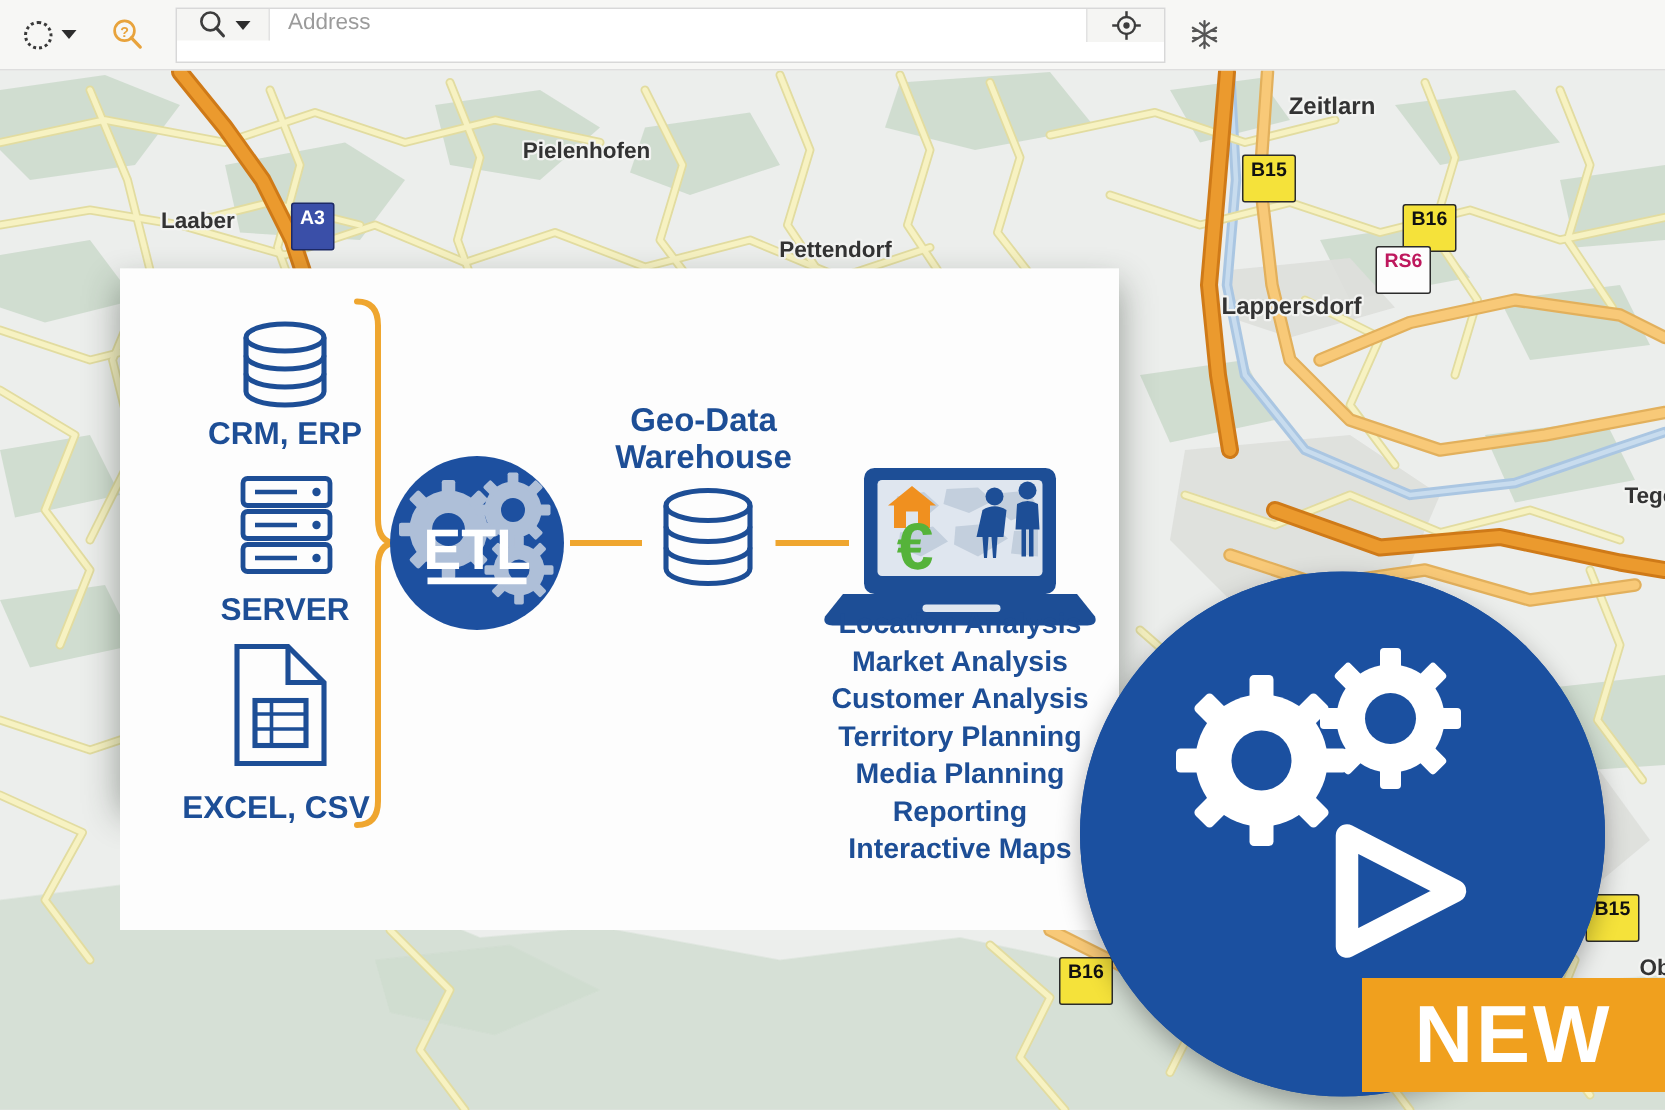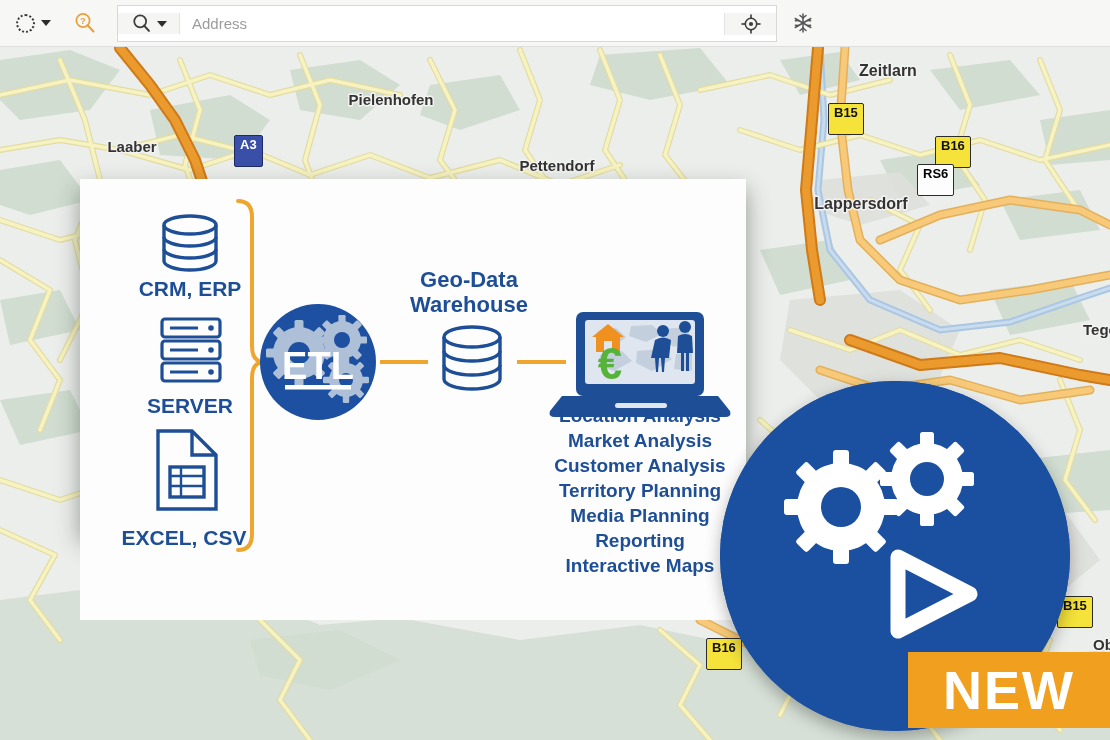--- a/index.html
+++ b/index.html
@@ -25,23 +25,23 @@
 
   
   .shield {
     position: absolute;
     font-family: "Liberation Sans", sans-serif;
     font-weight: bold; font-size: 13px; line-height: 1;
     padding: 2px 5px 15px 5px;
     border-radius: 2px;
     white-space: nowrap;
   }
-  .shield.autobahn { background: #3a4fa8; color:#fff; border:1px solid #1d2a66;margin-left:40px; }
+  .shield.autobahn { background: #3a4fa8; color:#fff; border:1px solid #1d2a66; }
   .shield.bundes   { background: #f5e23a; color:#111; border:1px solid #2b2b2b; }
-  .shield.local    { background: #fdfdfd; color:#000000; border:1px solid #2b2b2b; }
+  .shield.local    { background: #fdfdfd; color:#be185d; border:1px solid #2b2b2b; }
 
   
   #toolbar {
     position: absolute; left:0; top:0; width:1110px; height:47px;
     background: #f7f7f5;
     border-bottom: 1px solid #dedede;
     display: flex; align-items: stretch;
     z-index: 40;
   }
   #logo {
@@ -56,21 +56,21 @@
     padding: 0 8px; cursor: pointer;
   }
   .caret {
     width:0; height:0; border-left:5px solid transparent; border-right:5px solid transparent;
     border-top:6px solid #2d2d2d; margin-left:6px;
   }
   .dotted-circle {
     width:19px; height:19px; border:2px dotted #3a3a3a; border-radius:50%;
   }
   #search-box {
-    display:flex; align-items:center; height:37px; margin:5px 0 5px 12px;
+    display:flex; align-items:flex-start; height:37px; margin:5px 0 5px 12px;
     border:1px solid #d8d8d8; background:#fff; width: 660px;
   }
   #search-mode {
     width:62px; display:flex; align-items:center; justify-content:center;
     background:#f5f5f3; border-right:1px solid #e2e2e2; cursor:pointer;
   }
   #address-input {
     flex:1; border:0; outline:0; padding:0 12px; font-size:15px; color:#4a4a4a;
     background:#fff; font-family:"Liberation Sans", sans-serif;
   }

